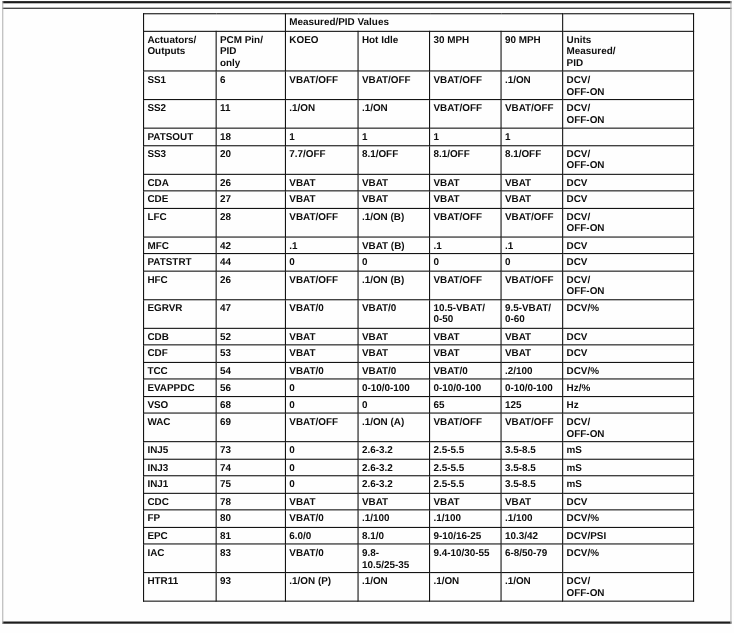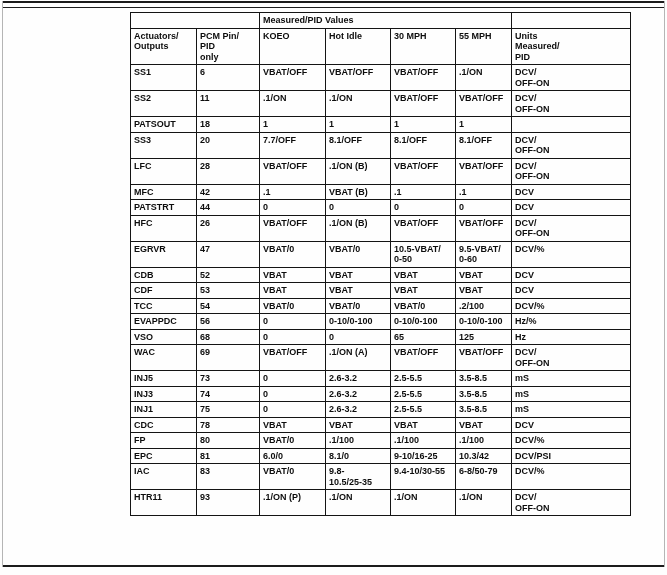--- a/index.html
+++ b/index.html
@@ -65,21 +65,21 @@
         <td></td>
       </tr>
       <tr>
         <th>Actuators/
 Outputs</th>
         <th>PCM Pin/ PID
 only</th>
         <th>KOEO</th>
         <th>Hot Idle</th>
         <th>30 MPH</th>
-        <th>55 MPH</th>
+        <th>90 MPH</th>
         <th>Units
 Measured/
 PID</th>
       </tr>
     </thead>
     <tbody>
         <tr>
           <td>SS1</td>
           <td>6</td>
           <td>VBAT/OFF</td>
@@ -112,20 +112,38 @@
           <td>SS3</td>
           <td>20</td>
           <td>7.7/OFF</td>
           <td>8.1/OFF</td>
           <td>8.1/OFF</td>
           <td>8.1/OFF</td>
           <td>DCV/
 OFF-ON</td>
         </tr>
         <tr>
+          <td>CDA</td>
+          <td>26</td>
+          <td>VBAT</td>
+          <td>VBAT</td>
+          <td>VBAT</td>
+          <td>VBAT</td>
+          <td>DCV</td>
+        </tr>
+        <tr>
+          <td>CDE</td>
+          <td>27</td>
+          <td>VBAT</td>
+          <td>VBAT</td>
+          <td>VBAT</td>
+          <td>VBAT</td>
+          <td>DCV</td>
+        </tr>
+        <tr>
           <td>LFC</td>
           <td>28</td>
           <td>VBAT/OFF</td>
           <td>.1/ON (B)</td>
           <td>VBAT/OFF</td>
           <td>VBAT/OFF</td>
           <td>DCV/
 OFF-ON</td>
         </tr>
         <tr>

